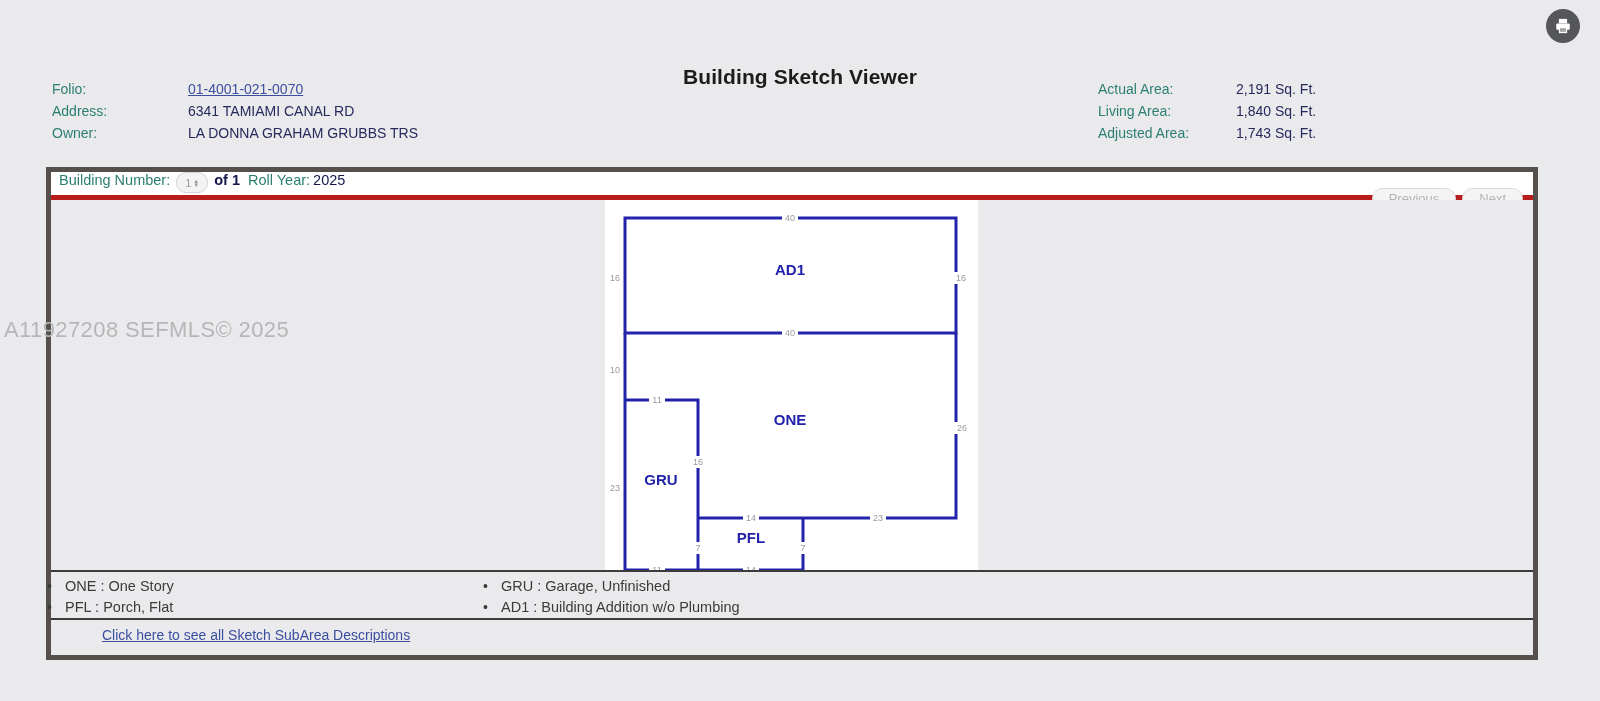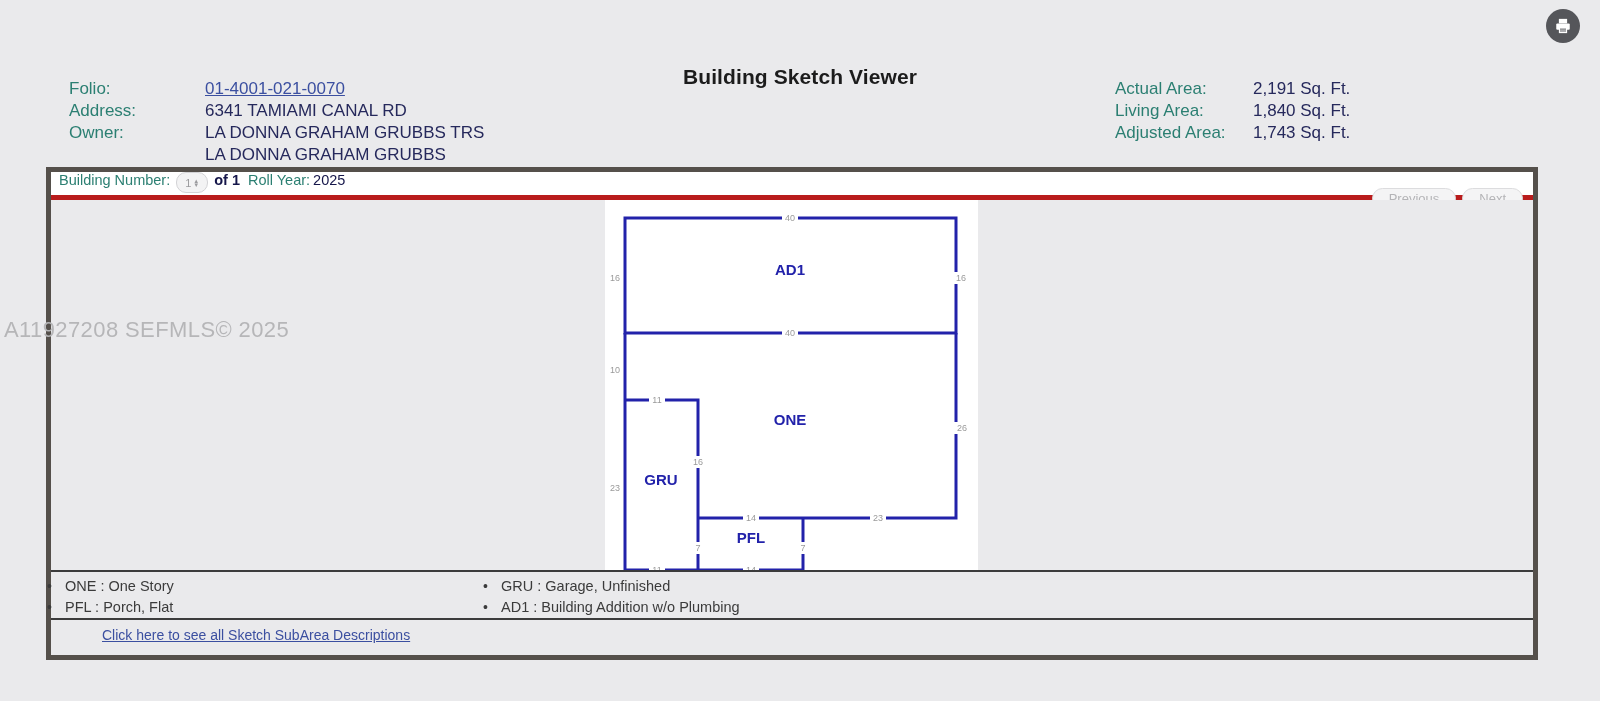--- a/index.html
+++ b/index.html
@@ -26,21 +26,21 @@
     background:#55565a;
     display:flex;align-items:center;justify-content:center;
     cursor:pointer;
   }
   
   #info{
     position:absolute;top:78px;left:0;width:1600px;height:84px;
   }
   .info-left{position:absolute;left:52px;top:0;}
   .info-right{position:absolute;left:1098px;top:0;}
-  .irow{display:flex;line-height:22px;font-size:17px;white-space:nowrap;margin-left:17px;}
+  .irow{display:flex;line-height:22px;font-size:14px;white-space:nowrap;}
   .ilabel{color:#2b7f72;}
   .ival{color:#26295c;}
   .info-left .ilabel{width:136px;}
   .info-right .ilabel{width:138px;}
   .flink{color:#3b4fa0;text-decoration:underline;cursor:pointer;}
   
   #panel{
     position:absolute;left:46px;top:167px;
     width:1492px;height:493px;
     border:5px solid #55504b;
@@ -154,21 +154,20 @@
     <div class="irow">
       <span class="ilabel">Address:</span>
       <span class="ival">6341 TAMIAMI CANAL RD</span>
     </div>
     <div class="irow">
       <span class="ilabel">Owner:</span>
       <span class="ival">LA DONNA GRAHAM GRUBBS TRS</span>
     </div>
     <div class="irow">
       <span class="ilabel"></span>
-      <span class="ival">LA DONNA GRAHAM GRUBBS</span>
     </div>
   </div>
 
   <div class="info-right">
     <div class="irow">
       <span class="ilabel">Actual Area:</span>
       <span class="ival">2,191 Sq. Ft.</span>
     </div>
     <div class="irow">
       <span class="ilabel">Living Area:</span>

